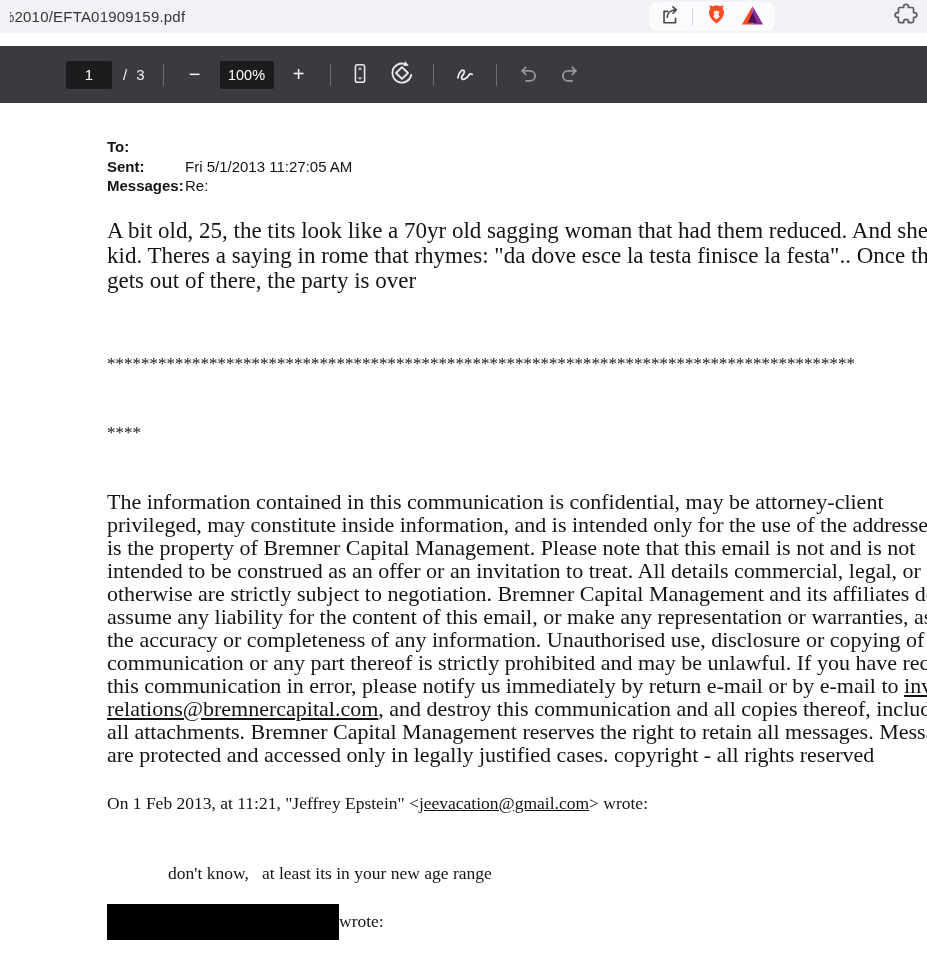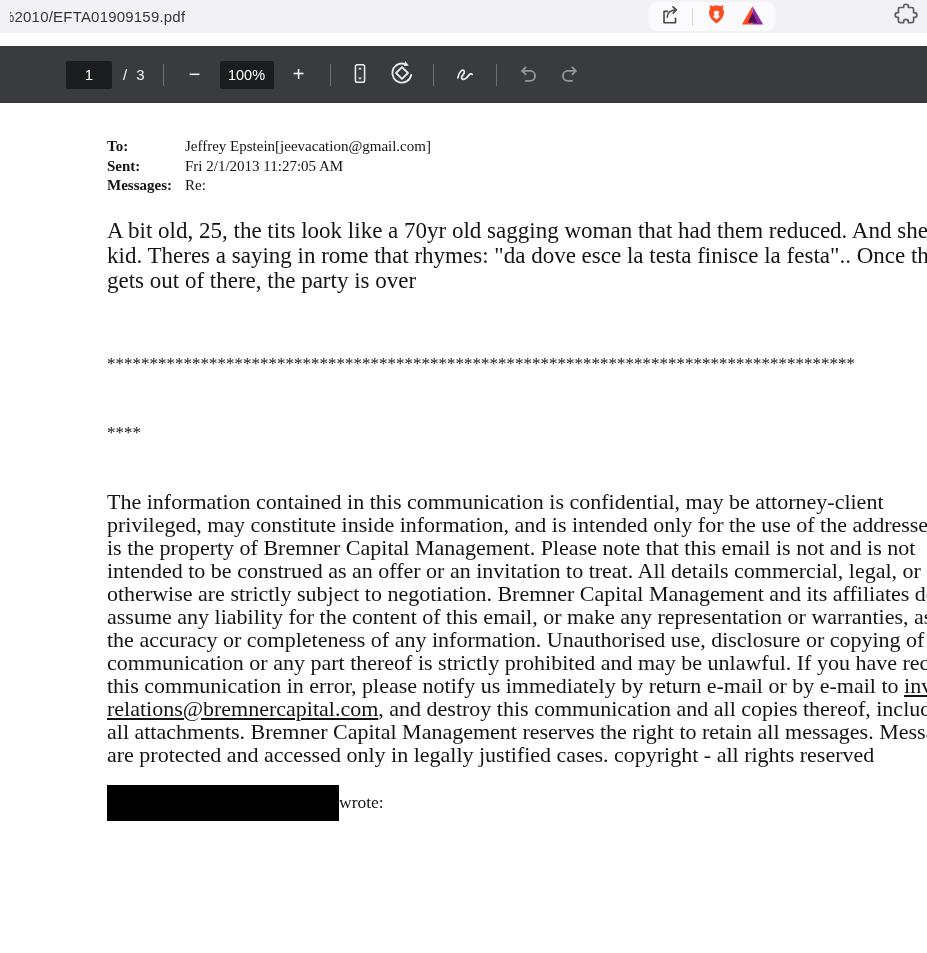--- a/index.html
+++ b/index.html
@@ -39,21 +39,21 @@
     min-width:54px; height:28px; background:#1b1c1d; border-radius:2px; color:#fff;
     font-size:14.5px; display:flex; align-items:center; justify-content:center; margin:0 12px; padding:0 3px;
   }
   .tb-icons { display:flex; align-items:center; gap:18px; }
   
   .pdf-viewport { background:#fff; }
   .page {
     padding:34px 40px 0 107px; font-family:"Liberation Serif","DejaVu Serif",serif;
     color:#141414;
   }
-  .hdr-row { display:flex; font-size:15px; line-height:19.5px; font-family:Liberation Serif, serif; }
+  .hdr-row { display:flex; font-size:15px; line-height:19.5px; font-family:Liberation Sans, sans-serif; }
   .hdr-label { width:78px; font-weight:bold; }
   .para1 { margin-top:22px; font-size:23px; line-height:25px; white-space:pre; }
   .ast { margin-top:13px; font-size:17px; line-height:23px; white-space:pre; }
   .ast-line { white-space:pre; }
   .disclaimer { font-size:22px; line-height:23px; white-space:pre; }
   .quote1 { margin-top:25px; font-size:17.5px; line-height:24px; white-space:pre; }
   .reply { padding-left:61px; font-size:17.5px; line-height:24px; white-space:pre; }
   .reply1 { margin-top:46px; }
   .quote2 { margin-top:18px; display:flex; align-items:center; font-size:17.5px; height:38px; }
   .quote2 span { white-space:pre; }
@@ -175,25 +175,24 @@
     </button>
   </div>
 </div>
 
 <div class="pdf-viewport">
   <div class="page">
 
     <div class="email-headers">
       <div class="hdr-row">
         <span class="hdr-label">To:</span>
-        <span>Jeffrey Epstein[jeevacation@gmail.com]</span>
       </div>
       <div class="hdr-row">
         <span class="hdr-label">Sent:</span>
-        <span>Fri 2/1/2013 11:27:05 AM</span>
+        <span>Fri 5/1/2013 11:27:05 AM</span>
       </div>
       <div class="hdr-row">
         <span class="hdr-label">Messages:</span>
         <span>Re:</span>
       </div>
     </div>
 
     <div class="para1">A bit old, 25, the tits look like a 70yr old sagging woman that had them reduced. And she has a
 kid. Theres a saying in rome that rhymes: "da dove esce la testa finisce la festa".. Once the head
 gets out of there, the party is over</div>
@@ -209,21 +208,23 @@
 intended to be construed as an offer or an invitation to treat. All details commercial, legal, or
 otherwise are strictly subject to negotiation. Bremner Capital Management and its affiliates do not
 assume any liability for the content of this email, or make any representation or warranties, as to
 the accuracy or completeness of any information. Unauthorised use, disclosure or copying of this
 communication or any part thereof is strictly prohibited and may be unlawful. If you have received
 this communication in error, please notify us immediately by return e-mail or by e-mail to </span><span class="doc-link">investor-
 relations@bremnercapital.com</span><span>, and destroy this communication and all copies thereof, including
 all attachments. Bremner Capital Management reserves the right to retain all messages. Messages
 are protected and accessed only in legally justified cases. copyright - all rights reserved</span></div>
 
-
+    <div class="quote1"><span>On 1 Feb 2013, at 11:21, "Jeffrey Epstein" &lt;</span><span class="doc-link">jeevacation@gmail.com</span><span>&gt; wrote:</span></div>
+
+    <div class="reply reply1">don't know,   at least its in your new age range</div>
 
     <div class="quote2">
       <span class="redaction"></span>
       <span>wrote:</span>
     </div>
 
   </div>
 </div>
 
 </body></html>

